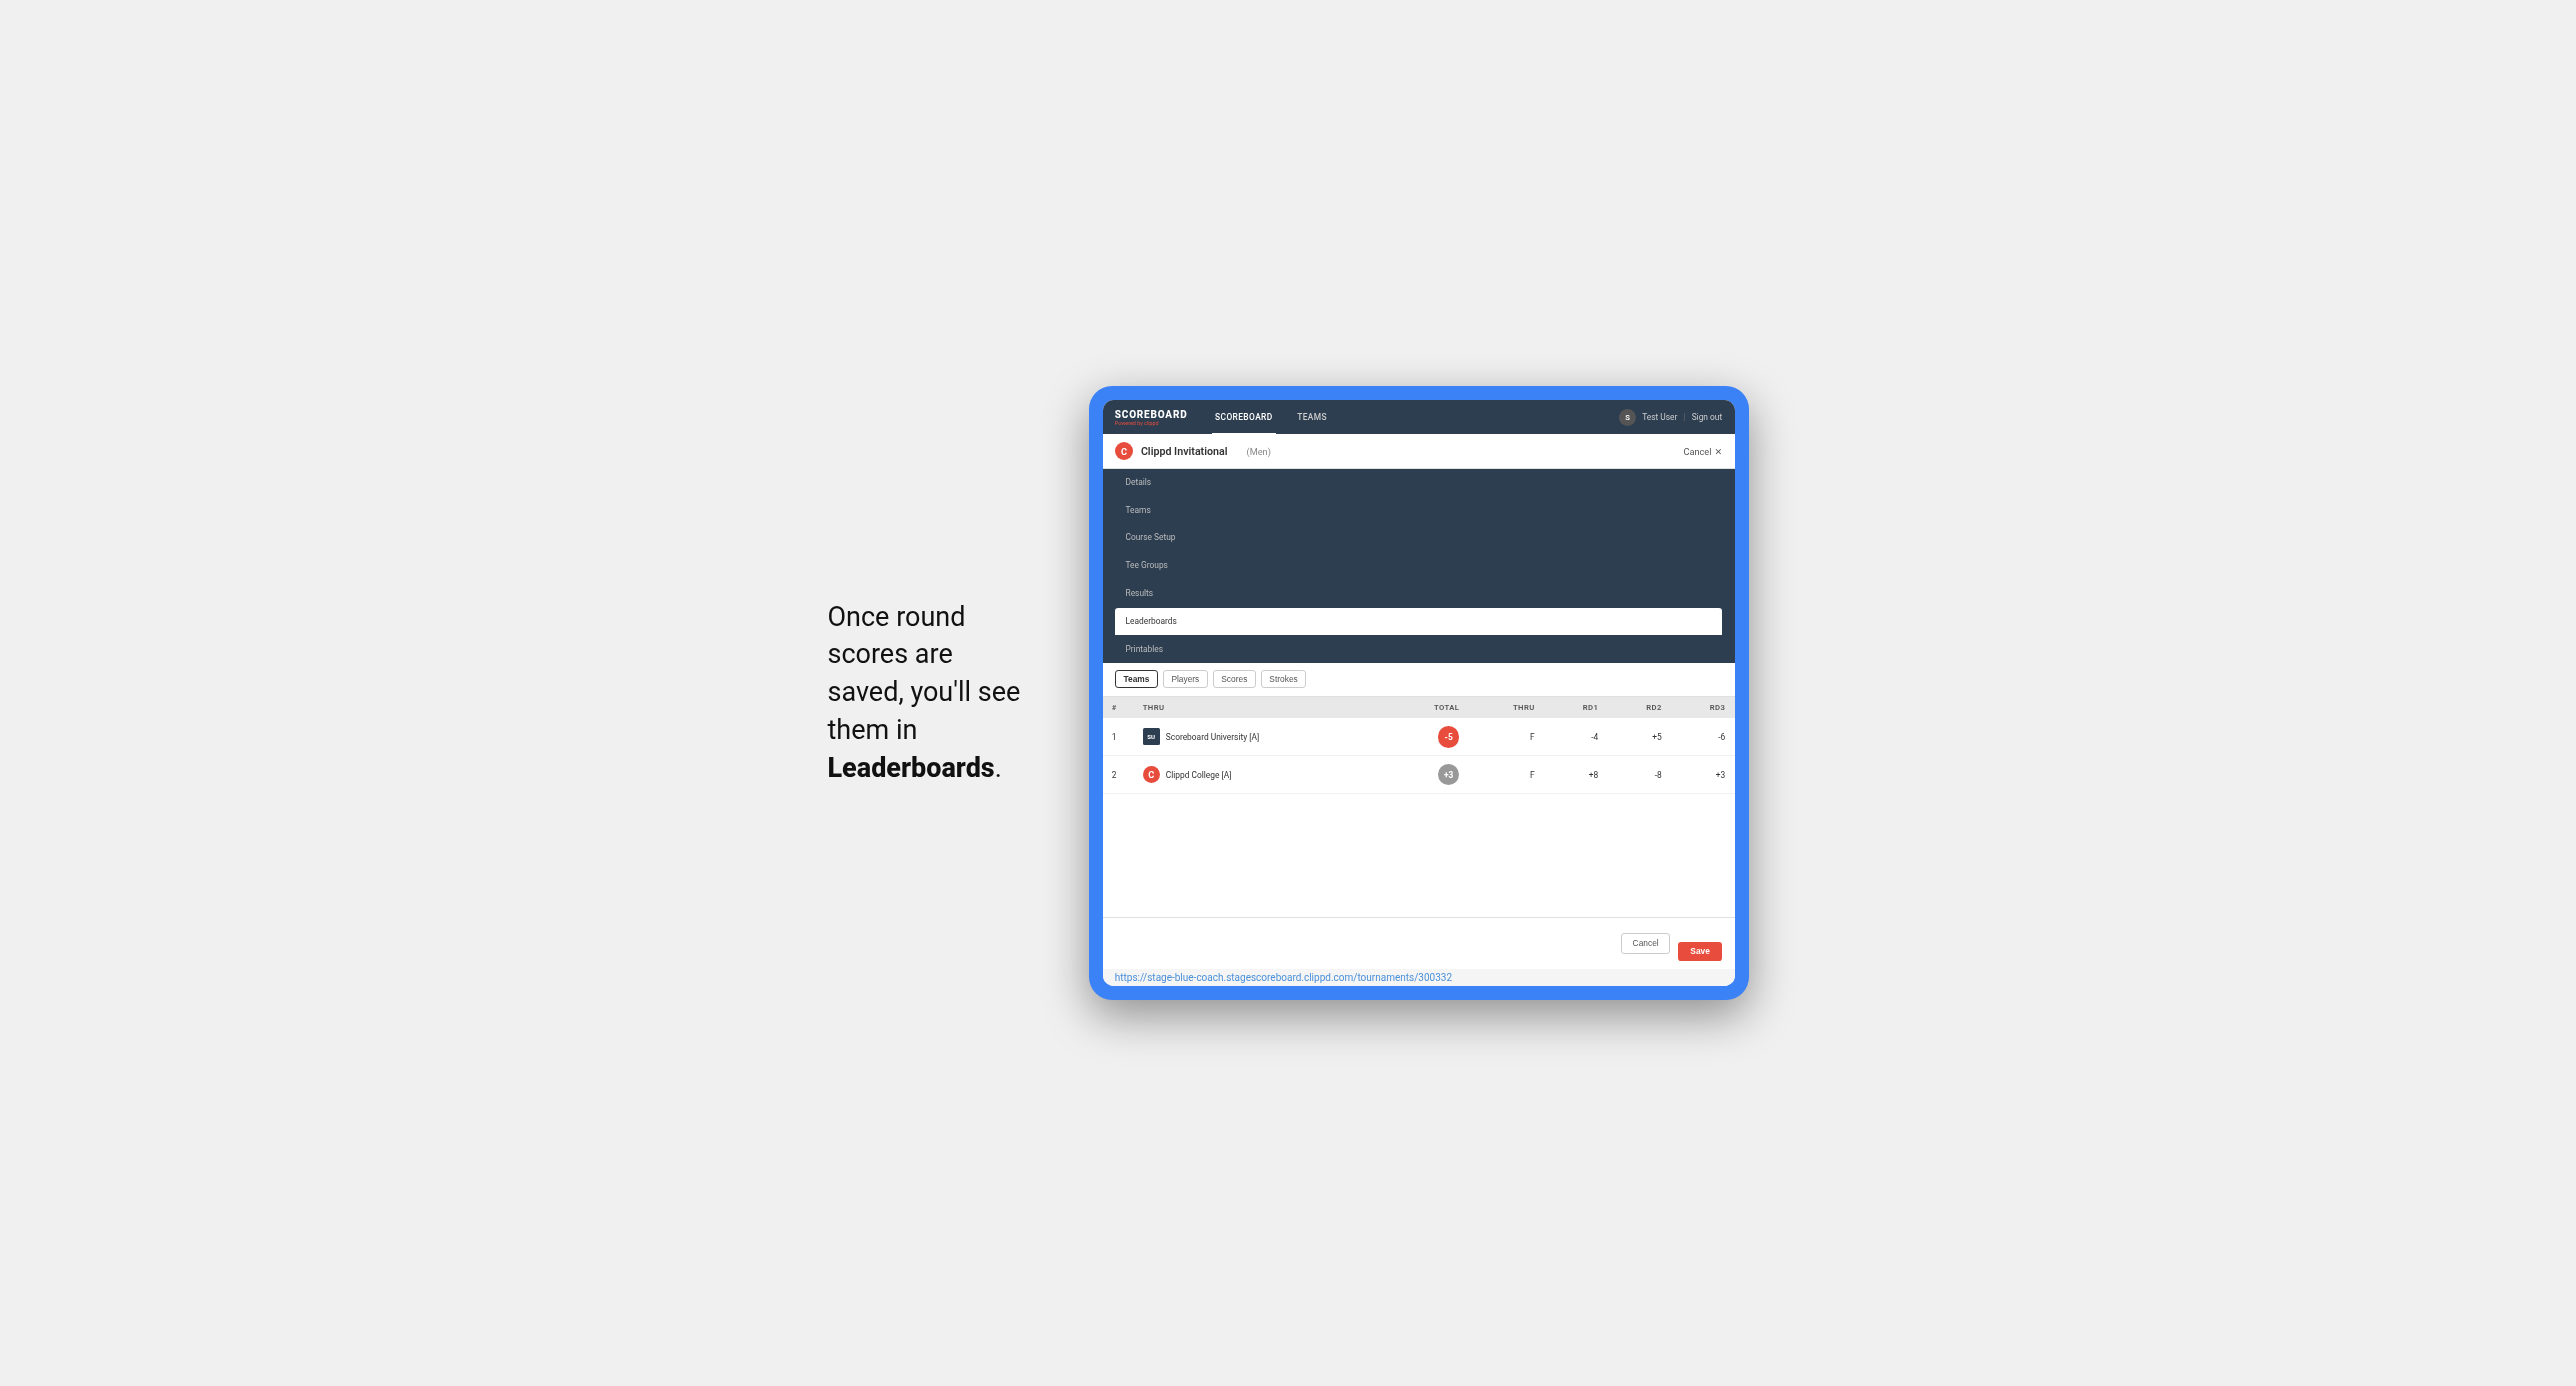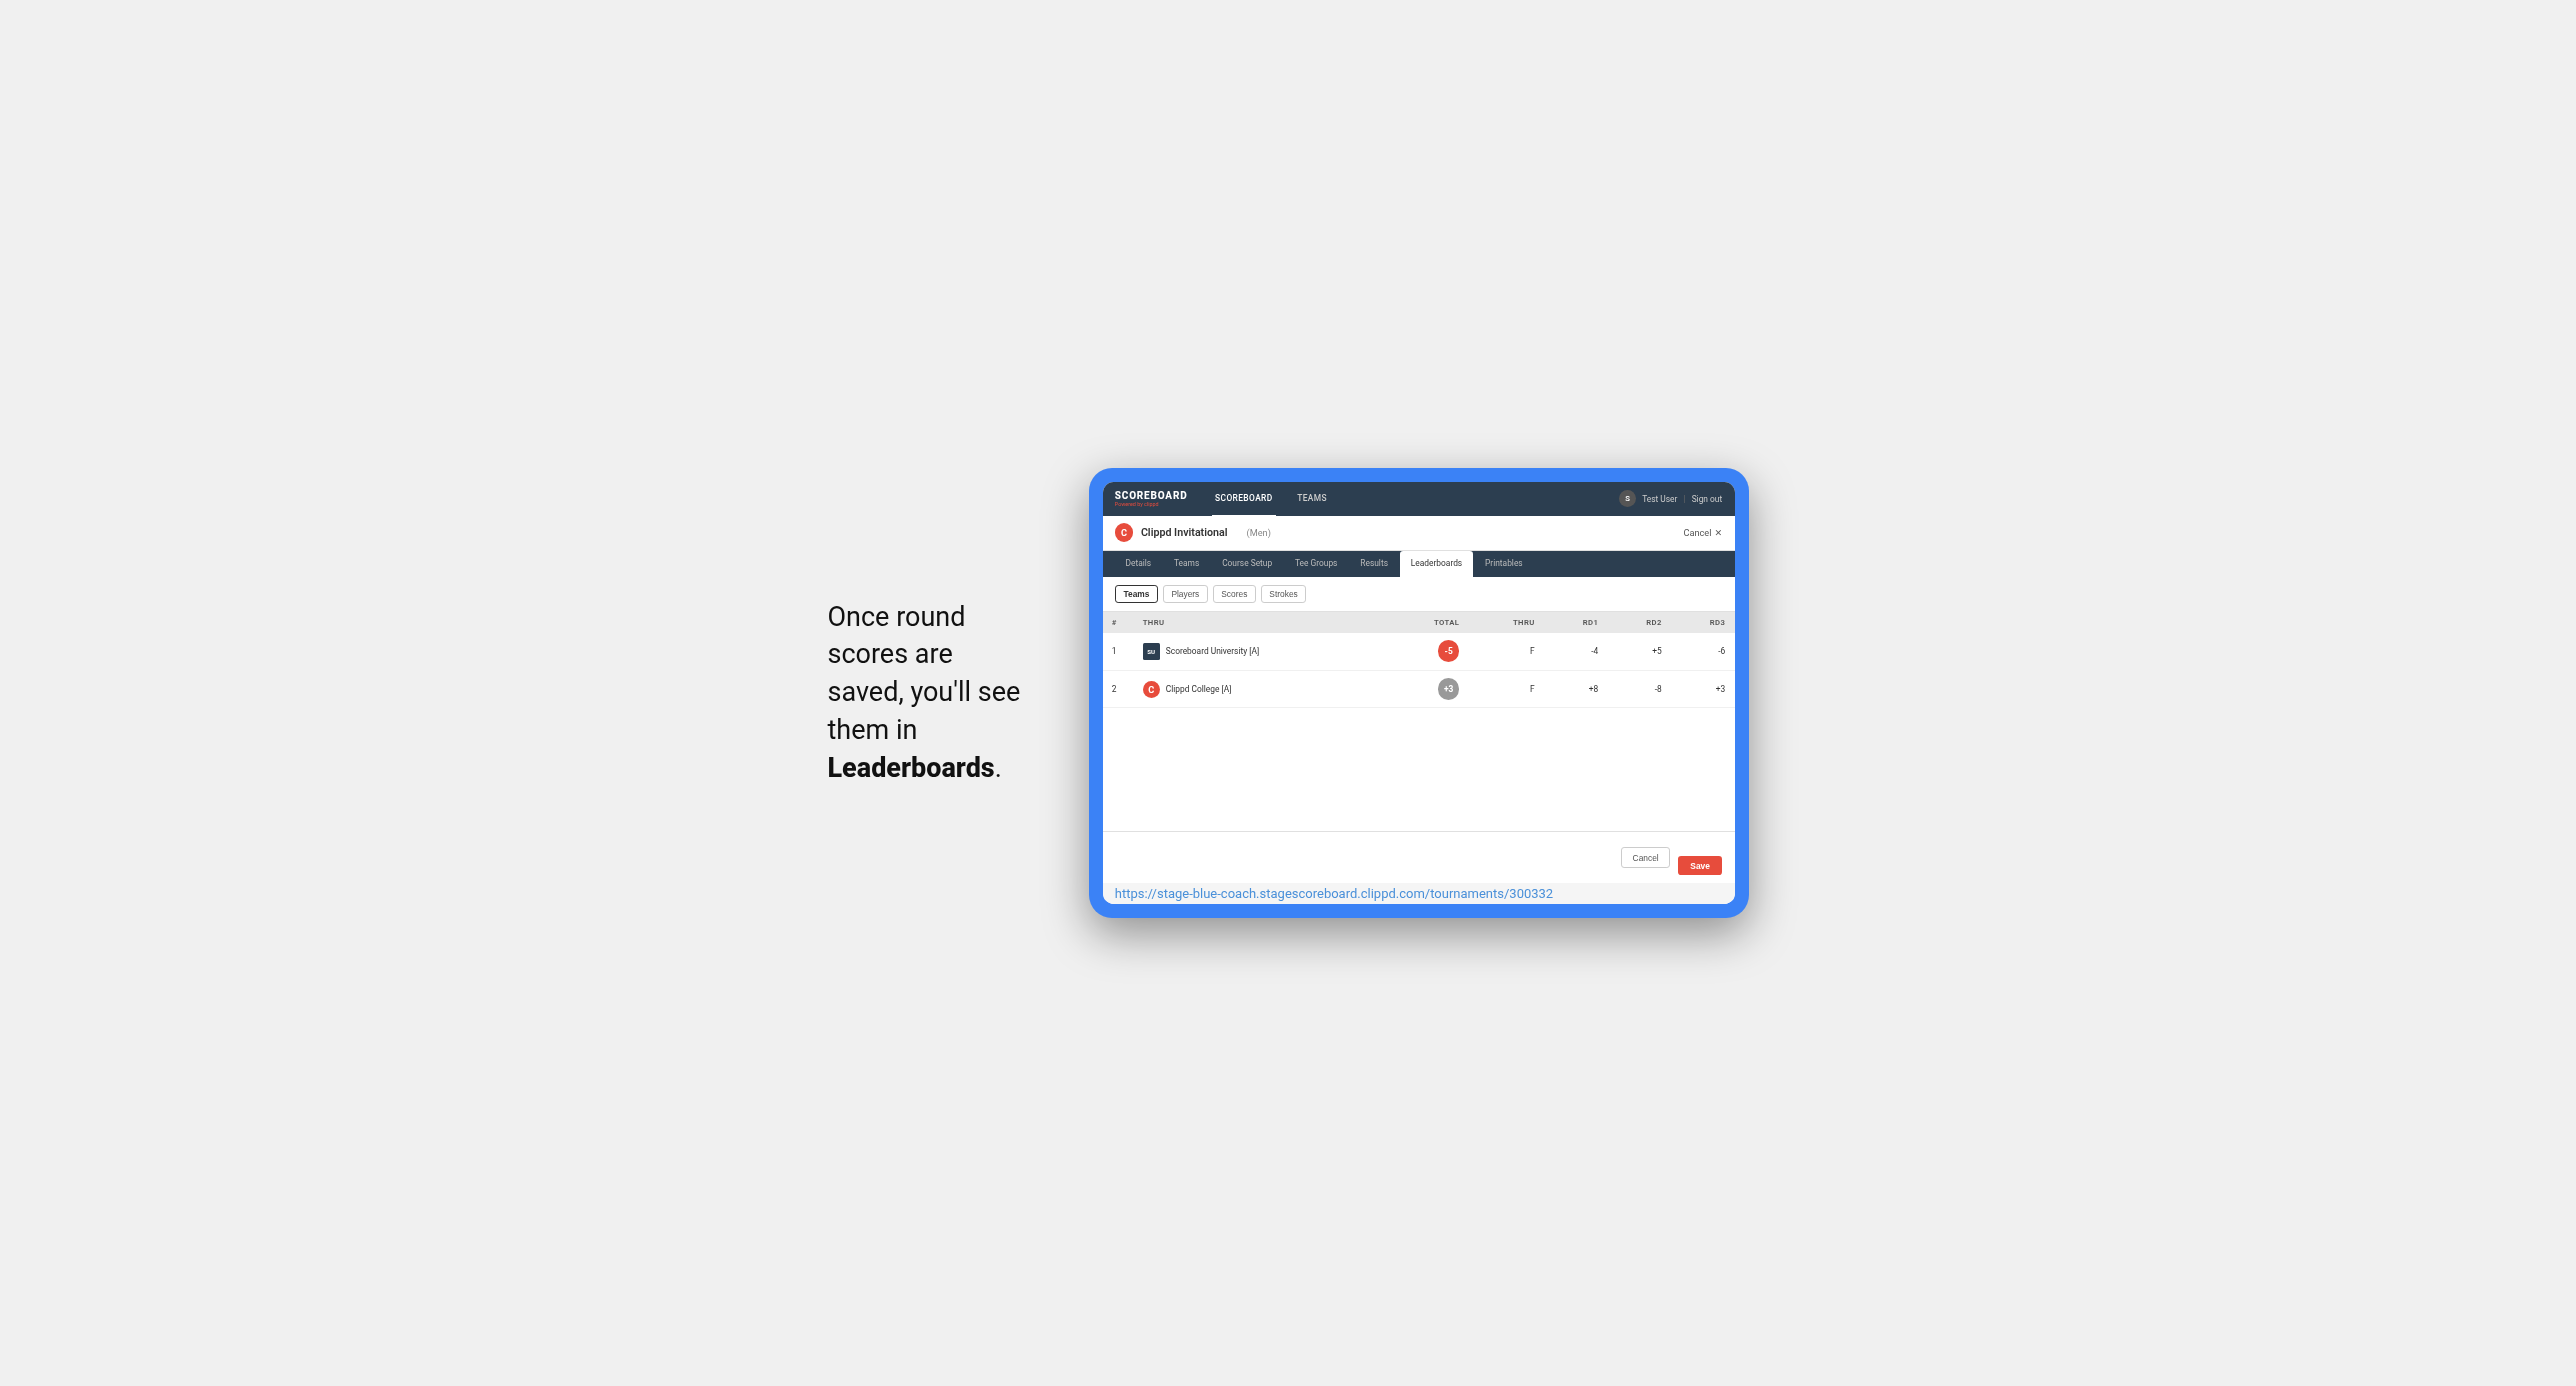--- a/index.html
+++ b/index.html
@@ -146,20 +146,21 @@
       display: flex;
       align-items: center;
       gap: 3.1px;
     }
     
     .tab-nav {
       background: #2c3e50;
       display: flex;
       padding: 0 12.3px;
       gap: 1.5px;
+      flex-direction: column;
     }
     .tab-item {
       padding: 7.7px 10.7px;
       font-size: 8.4px;
       color: #bbb;
       cursor: pointer;
       border-bottom: 1.5px solid transparent;
     }
     .tab-item.active {
       color: #fff;
@@ -289,21 +290,21 @@
       background: #e74c3c;
       border: none;
       border-radius: 3.1px;
       cursor: pointer;
       font-weight: 600;
       margin-top: 16px;
     }
     .url-bar {
       background: #f5f5f5;
       padding: 3.1px 12.3px;
-      font-size: 13px;
+      font-size: 10px;
       color: #4a90d9;
     }
     .content-area {
       flex: 1;
       min-height: 123px;
     }
     .table-container {
       overflow: hidden;
     }
     .nav-divider {

